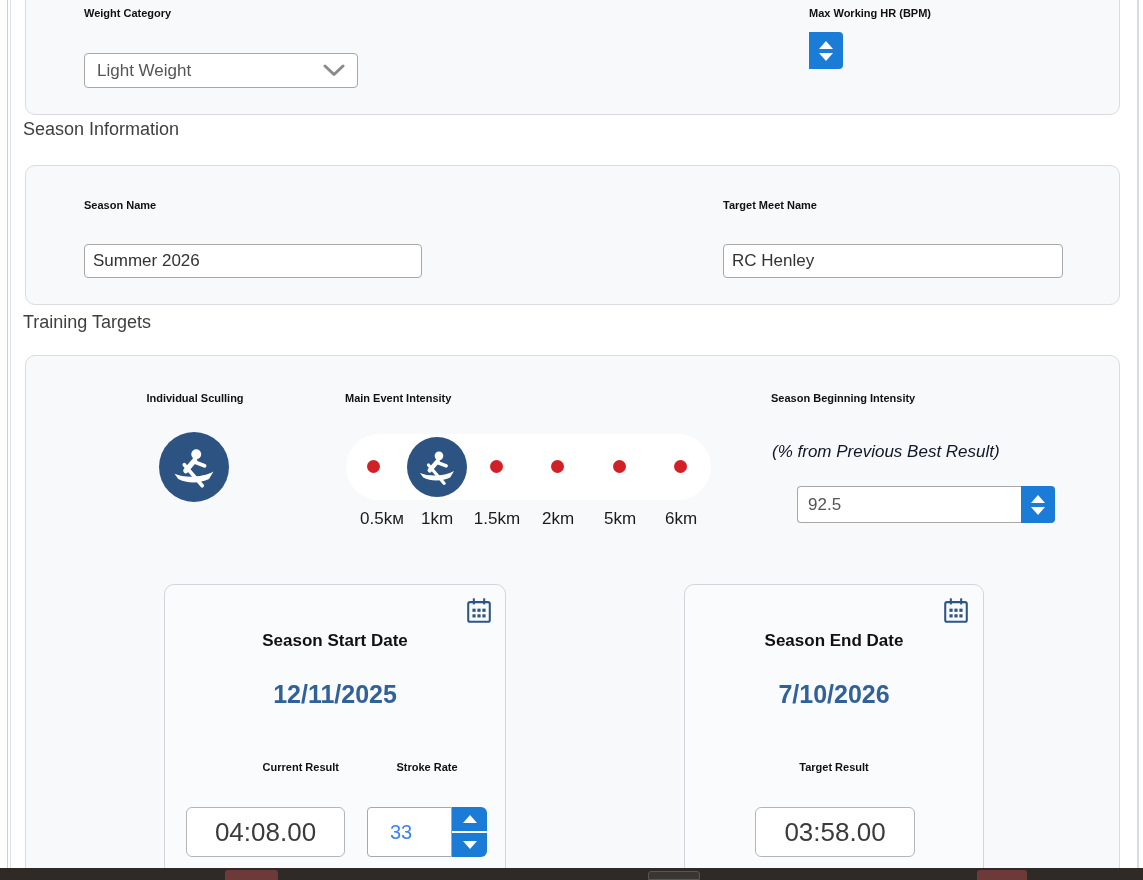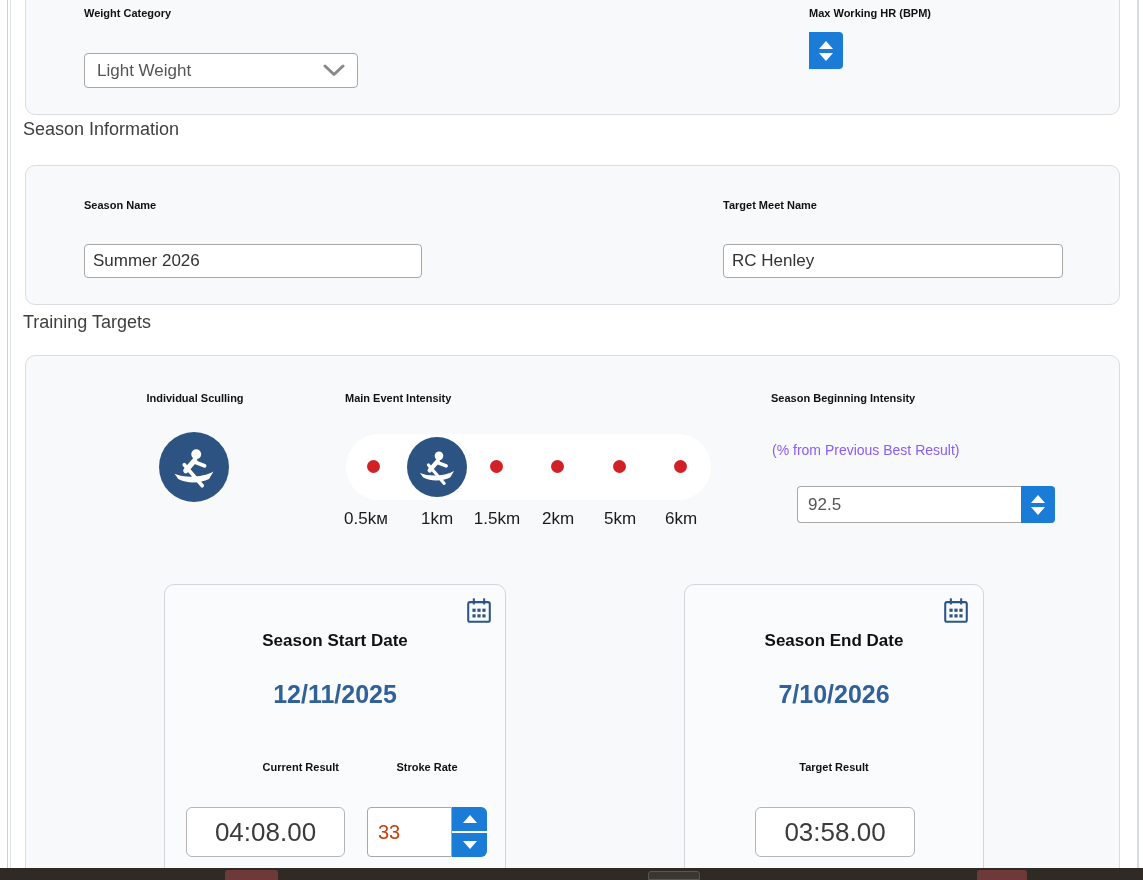--- a/index.html
+++ b/index.html
@@ -57,35 +57,35 @@
   }
   .date-card .card-title { position:absolute; left:0; right:0; text-align:center; font-size:17px; font-weight:bold; color:#111; }
   .date-value { position:absolute; left:0; right:0; text-align:center; font-size:25px; font-weight:bold; color:#31619b; cursor:pointer; }
   .result-input {
     position:absolute; background:#fff; border:1px solid #b5b5b5; border-radius:6px;
     font-size:26px; color:#3b3b3b; text-align:center; outline:none;
     font-family:"Liberation Sans",sans-serif;
   }
   .stroke-input {
     position:absolute; background:#fff; border:1px solid #a8a8a8; border-radius:4px 0 0 4px;
-    font-size:20px; color:#c2410c; padding:0 10px; outline:none;
+    font-size:20px; color:#3b82f6; padding:0 22px; outline:none;
     font-family:"Liberation Sans",sans-serif;
   }
   .stroke-spin { position:absolute; display:flex; flex-direction:column; gap:2px; }
   .stroke-spin button {
     flex:1; width:35px; background:#1a7cd6; border:none; cursor:pointer;
     display:flex; align-items:center; justify-content:center;
   }
   .stroke-spin .up { border-radius:0 6px 0 0; }
   .stroke-spin .down { border-radius:0 0 6px 0; }
   .cal-icon { position:absolute; cursor:pointer; }
   .bottom-bar { position:absolute; left:0; right:0; bottom:0; height:12px; background:#302a26; z-index:6; }
   .bar-red { position:absolute; height:10px; top:2px; background:#6e3a39; border-radius:3px 3px 0 0; }
   .bar-outline { position:absolute; height:9px; top:3px; background:#3a3632; border:1px solid #5a5550; border-radius:3px 3px 0 0; }
-  .sub-lbl { position:absolute; font-size:14px; color:#8b5cf6; white-space:nowrap; }
+  .sub-lbl { position:absolute; font-size:17px; color:#0f172a; white-space:nowrap;font-style:italic; }
 </style>
 </head>
 <body>
 
 <div id="screen">
 
   <div class="edge-line" style="left:7px;width:1px;background:#c9d2d8;"></div>
   <div class="edge-line" style="left:10px;width:1px;background:#dde4e9;"></div>
   <div class="edge-line" style="left:1137px;width:2px;background:#d3dfe6;"></div>
 
@@ -148,21 +148,21 @@
             <path d="M9.5 14.5 L21.5 28.5" stroke="#fff" stroke-width="2.4" stroke-linecap="round" fill="none"></path>
             <path d="M3 20.5 C10 23.5 22 23 29 19 L26 24 C20 27 11 27 5.5 24 Z" fill="#fff"></path>
           </svg>
         </span>
       </div>
       <div class="dot" style="left:144px;top:26px;"></div>
       <div class="dot" style="left:205px;top:26px;"></div>
       <div class="dot" style="left:267px;top:26px;"></div>
       <div class="dot" style="left:328px;top:26px;"></div>
     </div>
-    <div class="dist-label" style="left:340px;top:153px;">0.5kм</div>
+    <div class="dist-label" style="left:356px;top:153px;">0.5kм</div>
     <div class="dist-label sel" style="left:411px;top:153px;">1km</div>
     <div class="dist-label" style="left:471px;top:153px;">1.5km</div>
     <div class="dist-label" style="left:532px;top:153px;">2km</div>
     <div class="dist-label" style="left:594px;top:153px;">5km</div>
     <div class="dist-label" style="left:655px;top:153px;">6km</div>
 
     <div class="lbl" style="left:745px;top:36px;">Season Beginning Intensity</div>
     <div class="sub-lbl" style="left:746px;top:86px;">(% from Previous Best Result)</div>
     <div class="num-wrap" style="left:771px;top:130px;width:258px;height:37px;">
       <input type="text" style="color: rgb(85, 85, 85);" value="92.5">

